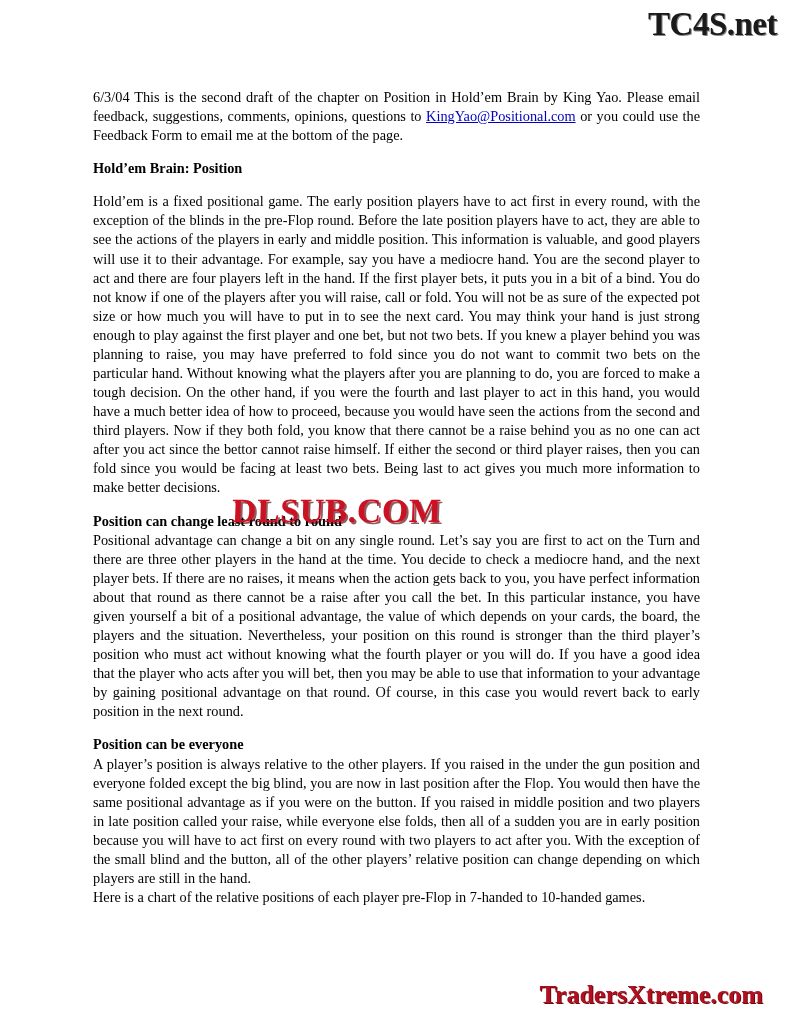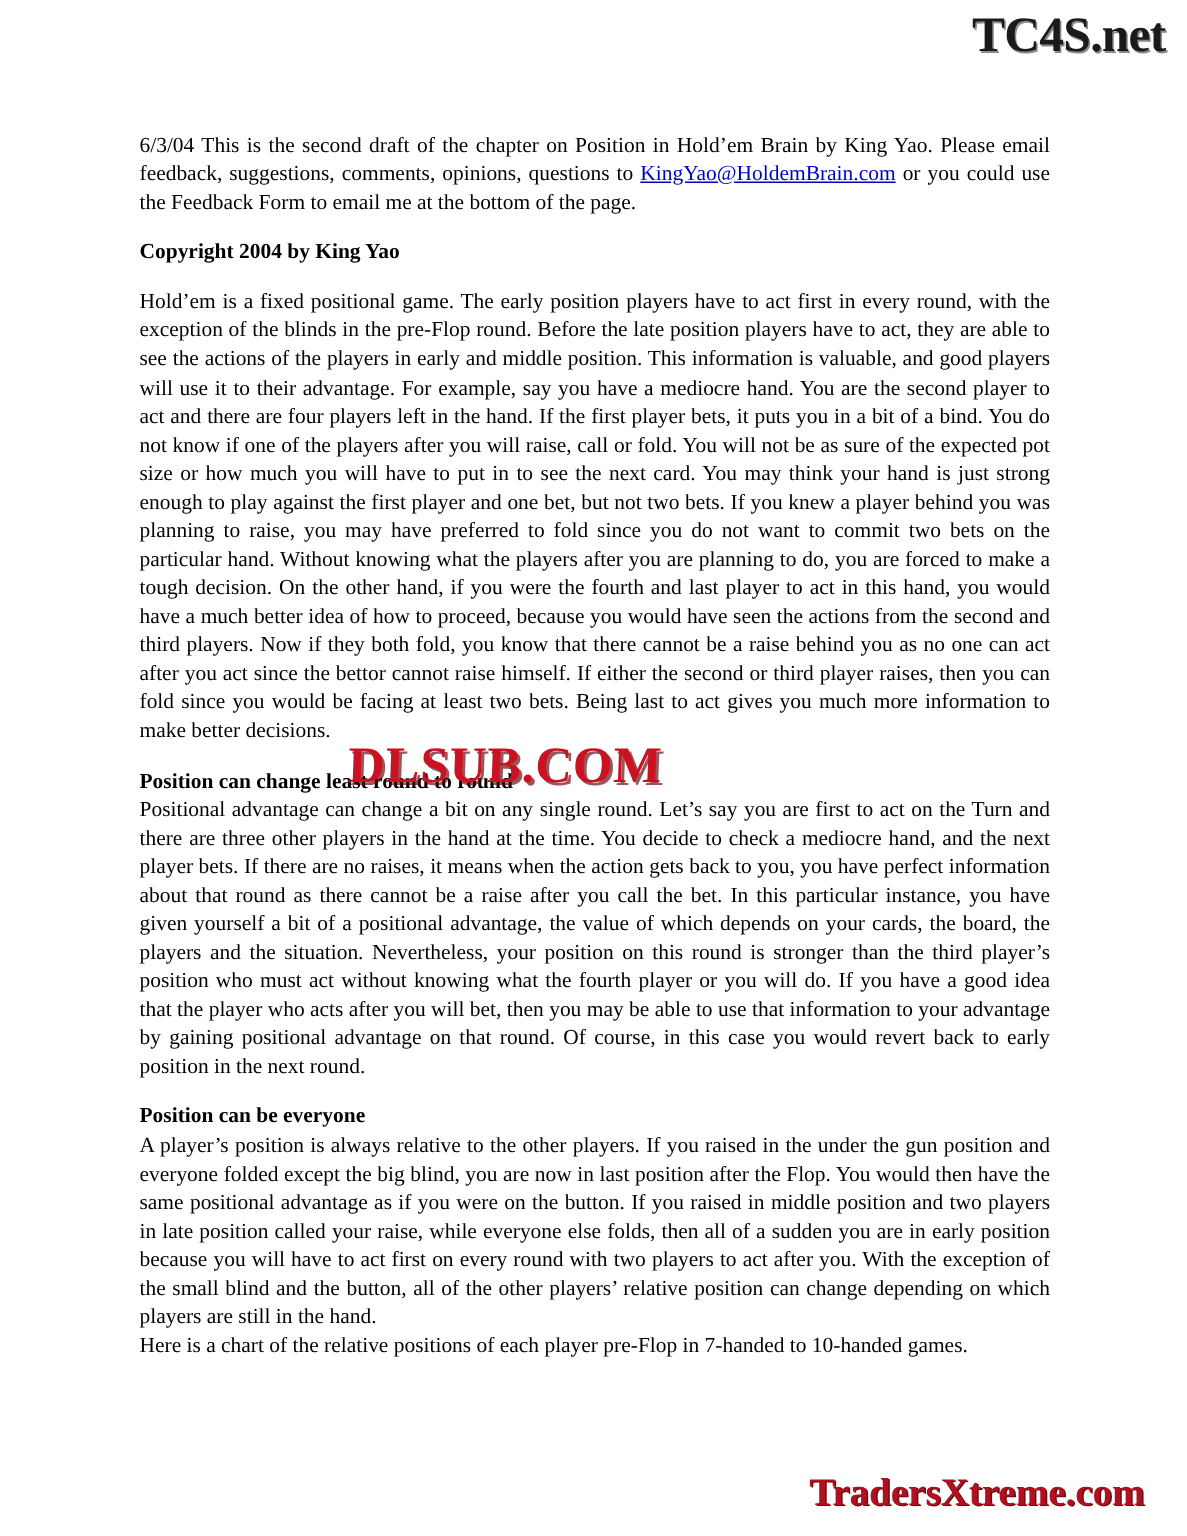--- a/index.html
+++ b/index.html
@@ -86,25 +86,25 @@
 </style>
 </head>
 <body>
 
 <div class="page">
 
   <div class="watermark-top">TC4S.net</div>
 
   <div class="content">
 
-    <p class="para body-block"><span>6/3/04 This is the second draft of the chapter on Position in Hold’em Brain by King Yao.  Please email feedback, suggestions, comments, opinions, questions to </span><a class="email" href="#">KingYao@HoldemBrain.com</a><span> or you could use the Feedback Form to email me at the bottom of the page.</span></p>
+    <p class="para body-block"><span>6/3/04 This is the second draft of the chapter on Position in Hold’em Brain by King Yao.  Please email feedback, suggestions, comments, opinions, questions to </span><a class="email" href="#">KingYao@Positional.com</a><span> or you could use the Feedback Form to email me at the bottom of the page.</span></p>
 
     <div class="spacer-line"></div>
 
-    <p class="heading">Copyright 2004 by King Yao</p>
+    <p class="heading">Hold’em Brain: Position</p>
 
     <div class="spacer-line"></div>
 
     <p class="para body-block">Hold’em is a fixed positional game.  The early position players have to act first in every round, with the exception of the blinds in the pre-Flop round.  Before the late position players have to act, they are able to see the actions of the players in early and middle position.  This information is valuable, and good players will use it to their advantage.  For example, say you have a mediocre hand.  You are the second player to act and there are four players left in the hand.  If the first player bets, it puts you in a bit of a bind.  You do not know if one of the players after you will raise, call or fold.  You will not be as sure of the expected pot size or how much you will have to put in to see the next card.  You may think your hand is just strong enough to play against the first player and one bet, but not two bets.  If you knew a player behind you was planning to raise, you may have preferred to fold since you do not want to commit two bets on the particular hand.  Without knowing what the players after you are planning to do, you are forced to make a tough decision.  On the other hand, if you were the fourth and last player to act in this hand, you would have a much better idea of how to proceed, because you would have seen the actions from the second and third players.  Now if they both fold, you know that there cannot be a raise behind you as no one can act after you act since the bettor cannot raise himself.  If either the second or third player raises, then you can fold since you would be facing at least two bets.  Being last to act gives you much more information to make better decisions.</p>
 
     <div class="spacer-line"></div>
 
     <p class="heading">Position can change least round to round</p>
     <p class="para body-block">Positional advantage can change a bit on any single round.  Let’s say you are first to act on the Turn and there are three other players in the hand at the time.  You decide to check a mediocre hand, and the next player bets.  If there are no raises, it means when the action gets back to you, you have perfect information about that round as there cannot be a raise after you call the bet.  In this particular instance, you have given yourself a bit of a positional advantage, the value of which depends on your cards, the board, the players and the situation.  Nevertheless, your position on this round is stronger than the third player’s position who must act without knowing what the fourth player or you will do.  If you have a good idea that the player who acts after you will bet, then you may be able to use that information to your advantage by gaining positional advantage on that round.  Of course, in this case you would revert back to early position in the next round.</p>
 

